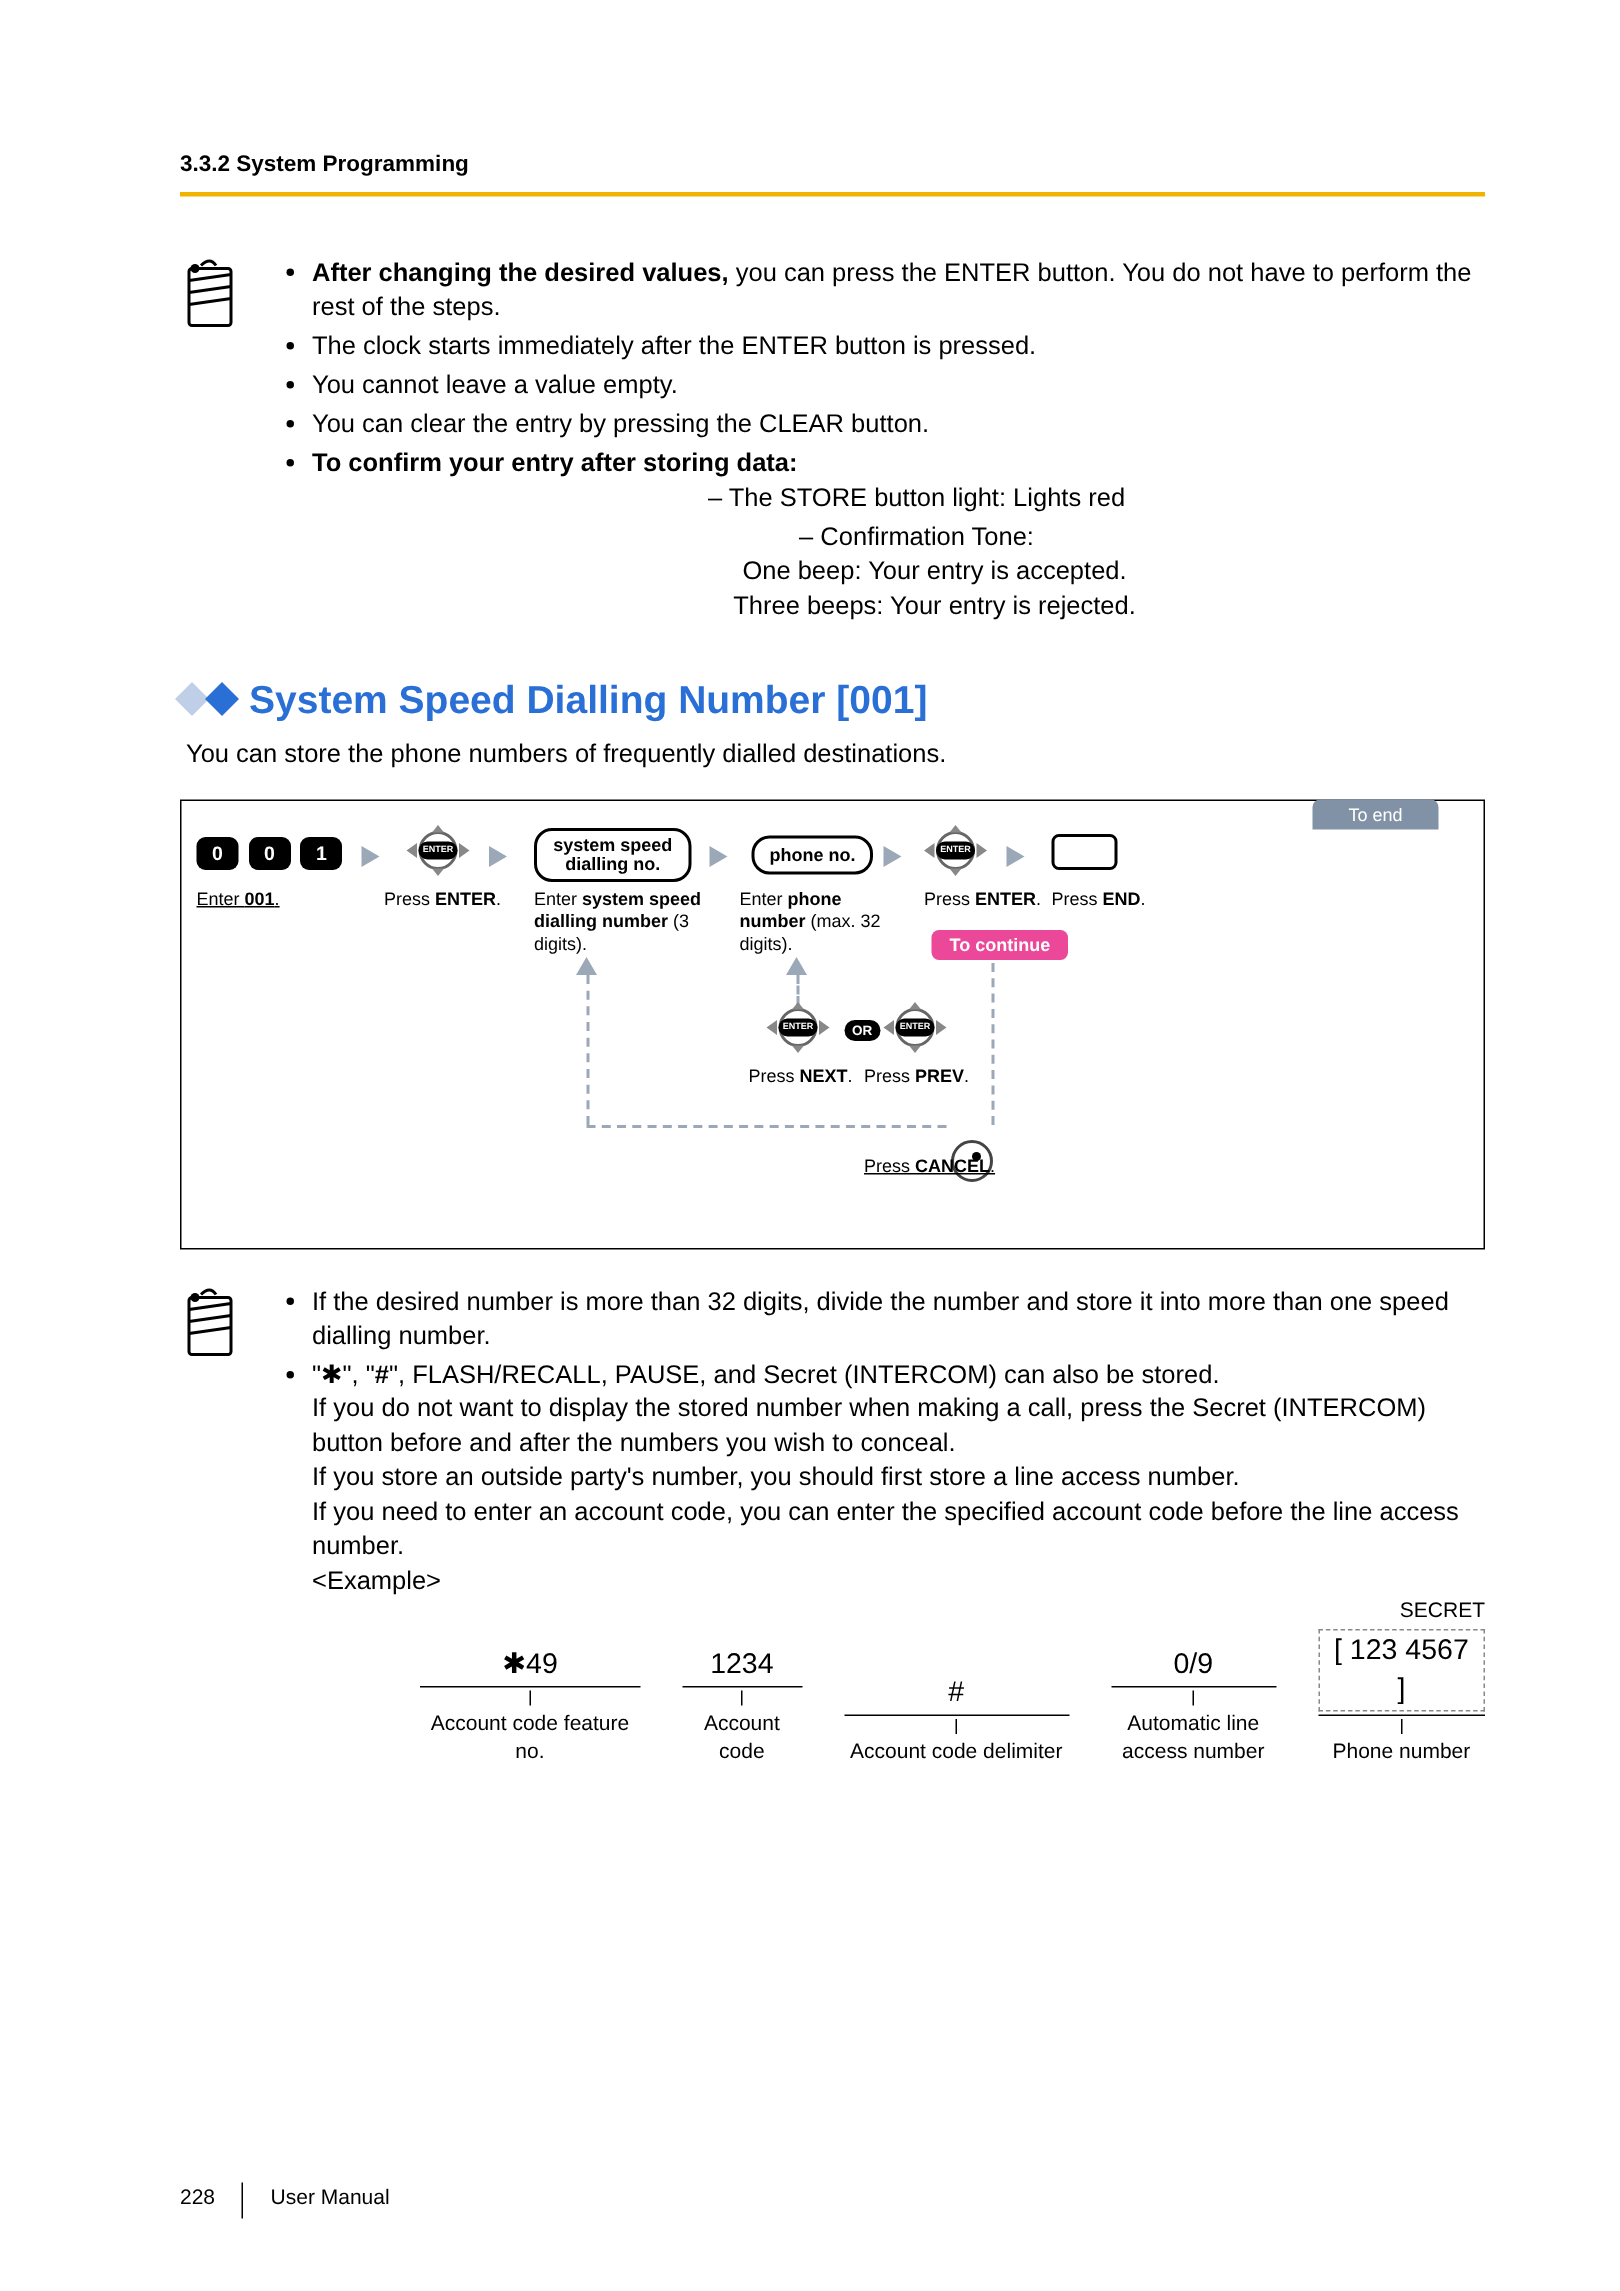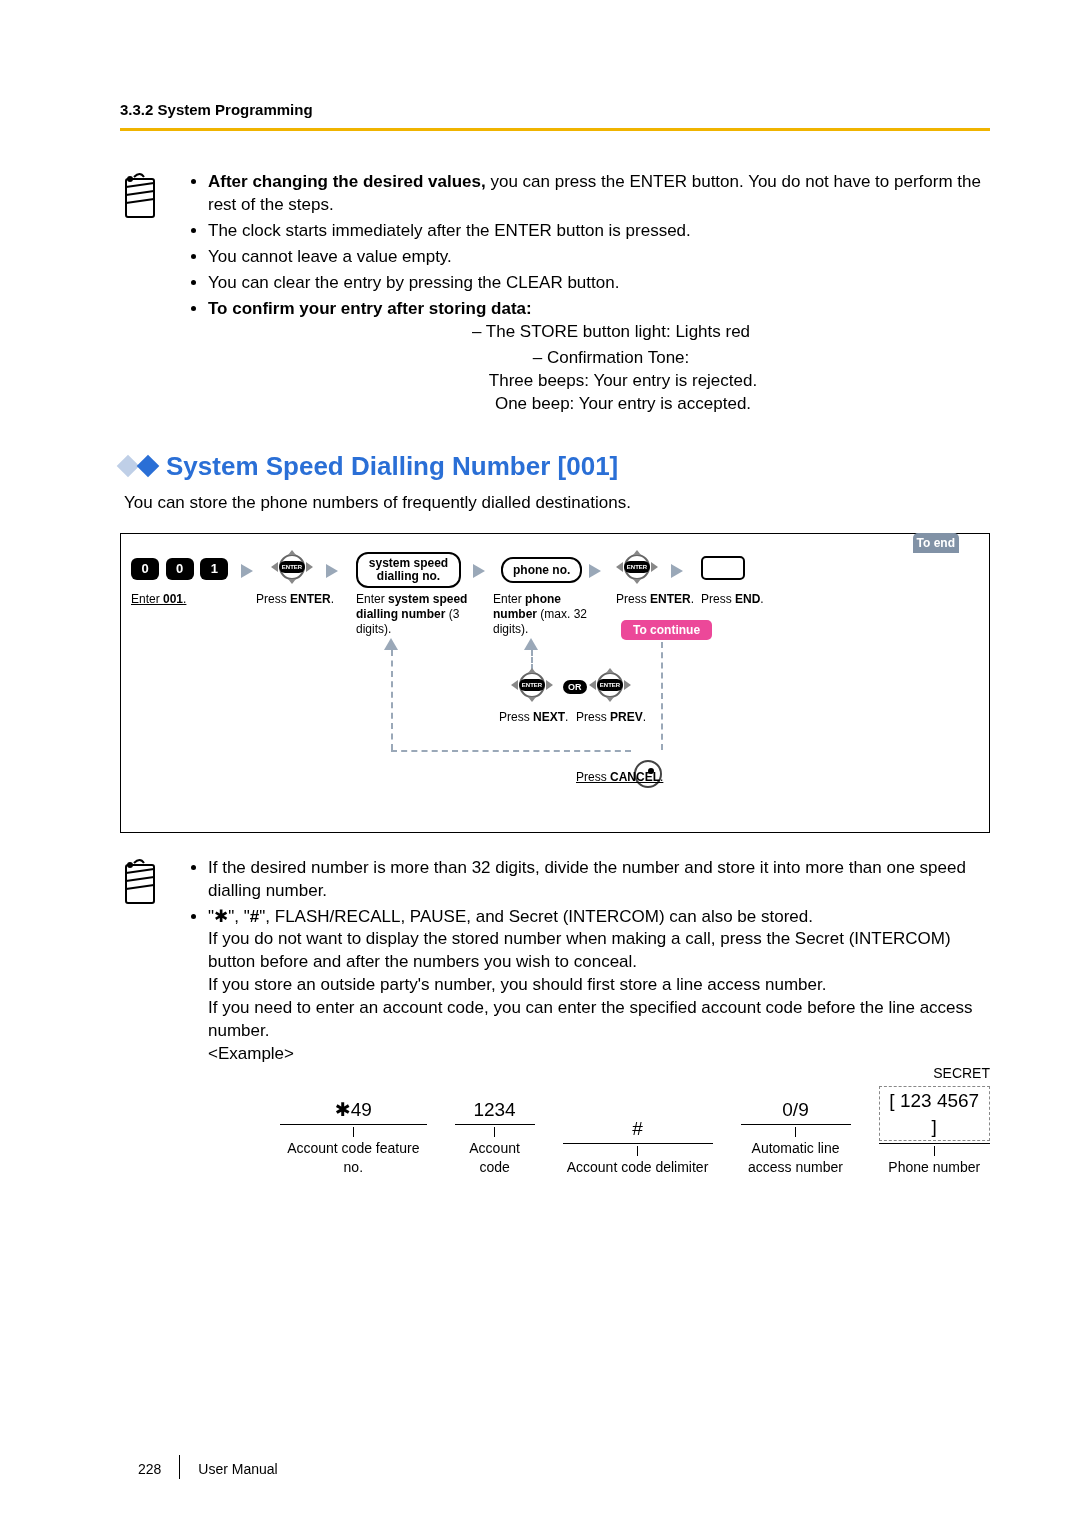--- a/index.html
+++ b/index.html
@@ -112,22 +112,22 @@
     border-radius: 12px;
     padding: 3px 10px;
     display: inline-block;
     text-align: center;
     font-weight: bold;
     font-size: 12px;
   }
   .end-tab {
     background: #8192a6; color: #fff;
     border-radius: 5px 5px 0 0;
-    font-size: 12px; font-weight: bold;
-    padding: 2px 4px;
+    font-size: 12px; font-weight: normal;
+    padding: 2px 24px;
     display: inline-block;
   }
   .sbox {
     border: 2px solid #000;
     border-radius: 5px;
     width: 44px; height: 24px;
     display: inline-block;
   }
   .cap { position: absolute; font-size: 12px; line-height: 1.25; }
   .cont-tab {
@@ -176,24 +176,23 @@
     border: 1px dashed #888;
     padding: 1px 8px;
     display: inline-block;
   }
   .secret-cap { font-size: 14px; position: absolute; top: -22px; right: 0px;}
   .footer {
     position: absolute;
     bottom: 48px;
     left: 120px;
     display: flex;
-    align-items: flex-end;
+    align-items: flex-start;
     gap: 18px;
     font-size: 14px;
-    margin-left: 18px;
   }
   .footer .pn-bar { border-left: 1px solid #000; height: 24px; }
   .bold { font-weight: bold; }
 </style>
 </head>
 <body>
 
 <div class="header-section">3.3.2 System Programming</div>
 <div class="hr-line"></div>
 
@@ -213,22 +212,22 @@
       </li>
       <li>The clock starts immediately after the ENTER button is pressed.</li>
       <li>You cannot leave a value empty.</li>
       <li>You can clear the entry by pressing the CLEAR button.</li>
       <li>
         <span class="bold">To confirm your entry after storing data:</span>
         <ul class="sub">
           <li>The STORE button light: Lights red</li>
           <li>
             <span>Confirmation Tone:</span>
+            <div class="sub2">One beep: Your entry is accepted.</div>
             <div class="sub2">Three beeps: Your entry is rejected.</div>
-            <div class="sub2">One beep: Your entry is accepted.</div>
           </li>
         </ul>
       </li>
     </ul>
   </div>
 </div>
 
 <div class="sec-title">
   <div class="diamonds">
     <div class="diamond d1"></div>

